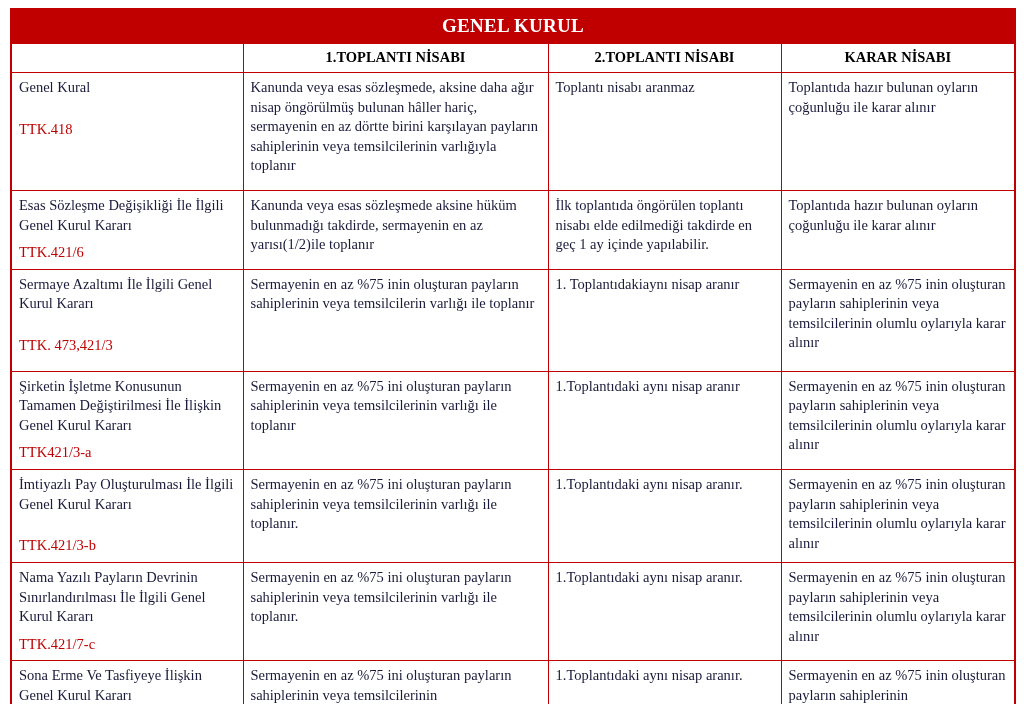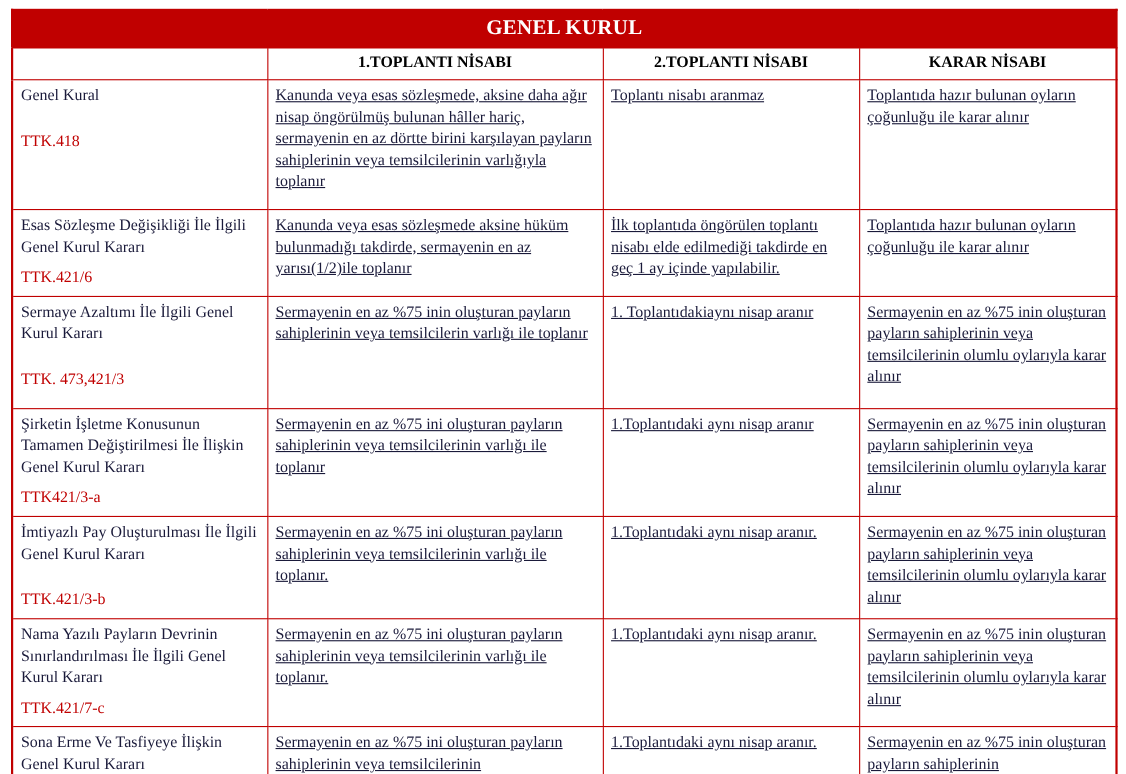--- a/index.html
+++ b/index.html
@@ -57,21 +57,20 @@
   td.col-topic {
     color: #1a1a3a;
     font-size: 14.5px;
     line-height: 1.35;
     margin-left: 45px;
   }
   td.col-body {
     color: #1a1a3a;
     font-size: 14.5px;
     line-height: 1.35;
-    text-decoration: underline;
   }
   .ref {
     color: #c00000;
     display: block;
     font-family: Liberation Serif, serif;
   }
   .ref.spaced {
     margin-top: 22px;
   }
   .ref.tight {

